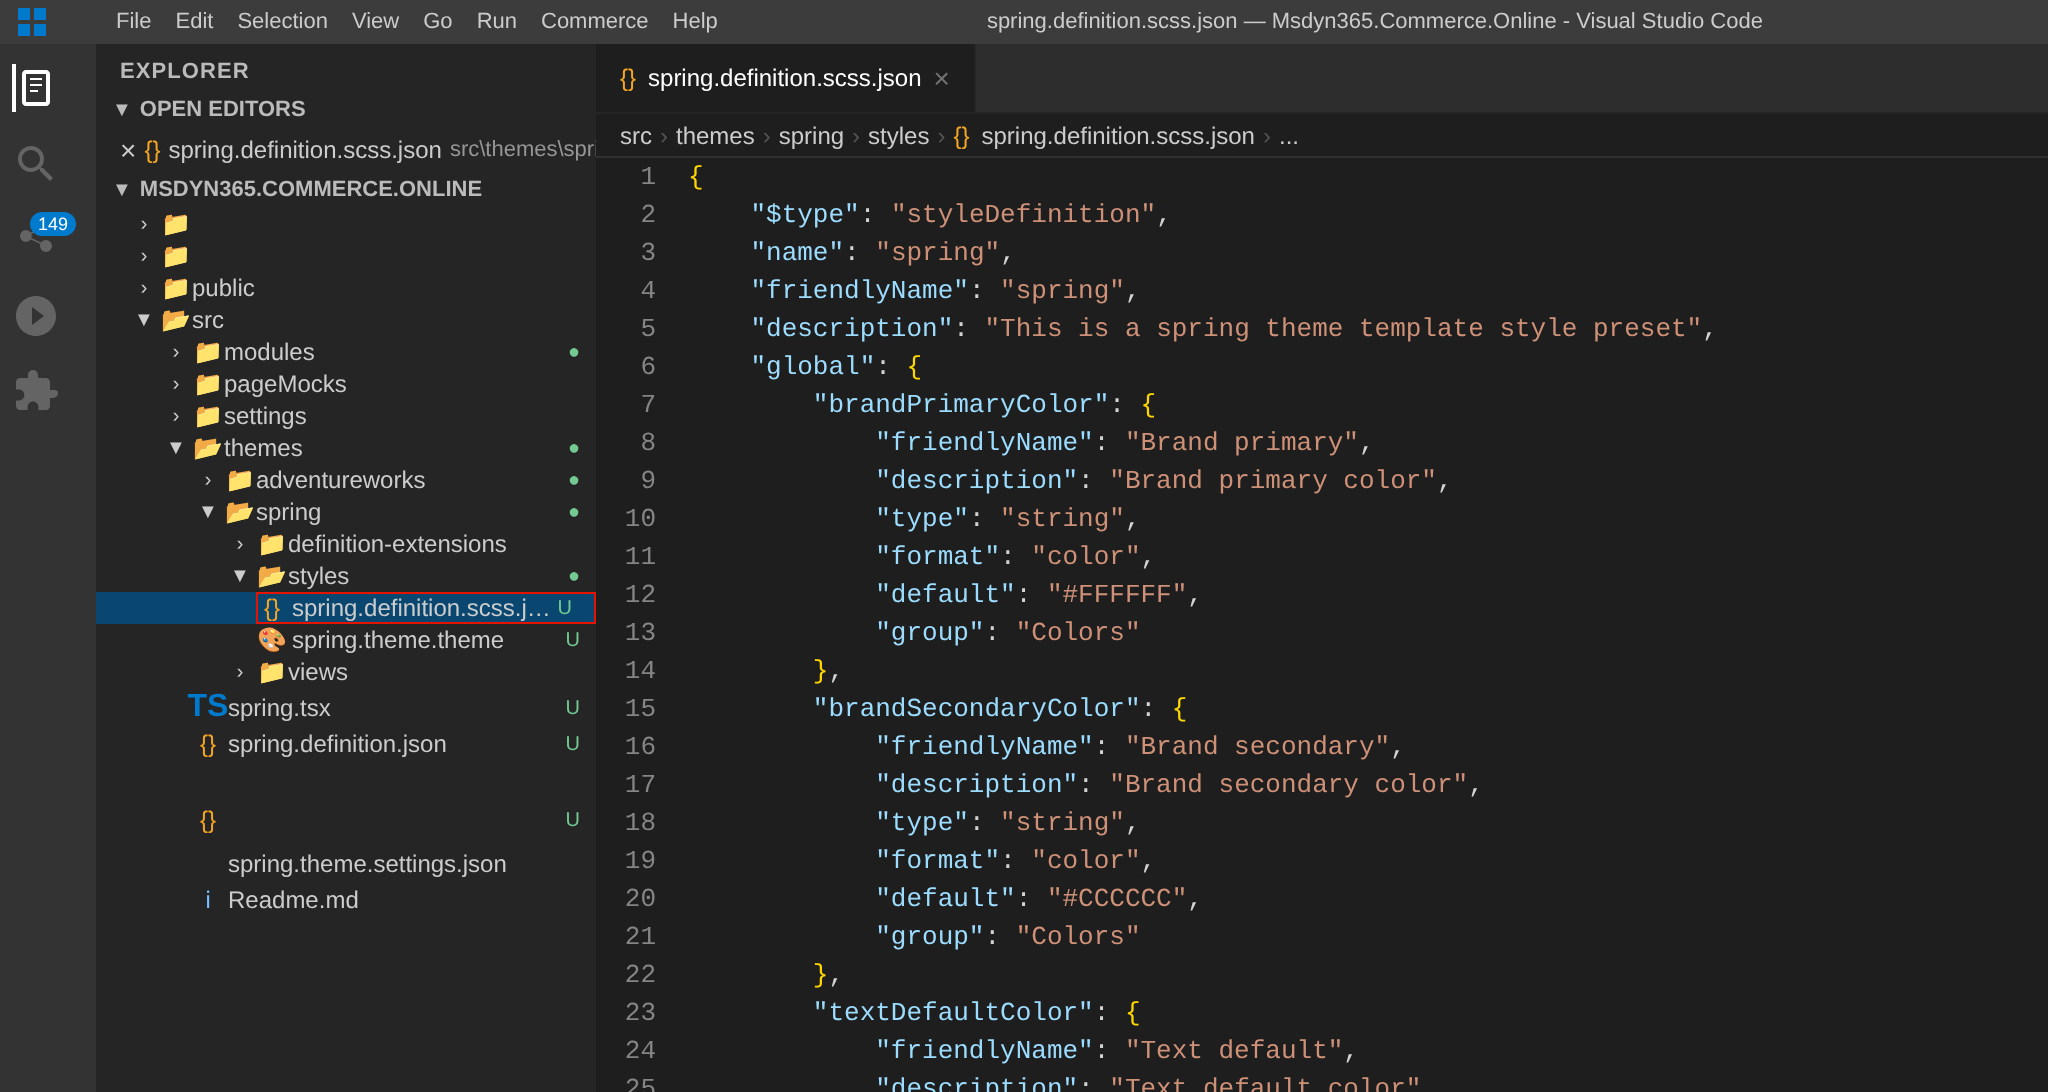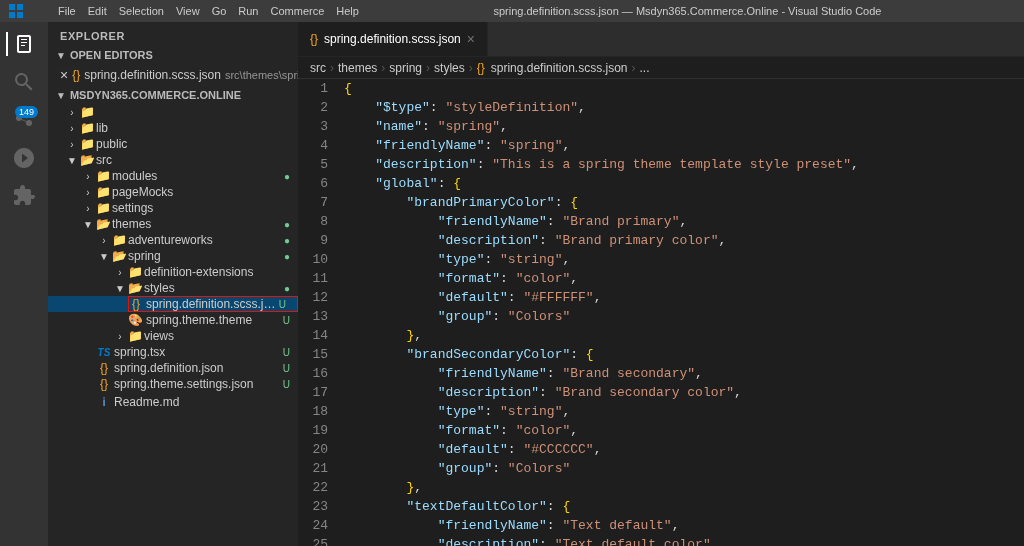--- a/index.html
+++ b/index.html
@@ -54,21 +54,21 @@
       flex-direction: column;
       align-items: center;
       padding-top: 4px;
       flex-shrink: 0;
     }
     .activity-icon {
       width: 36px;
       height: 36px;
       display: flex;
       align-items: center;
-      justify-content: center;
+      justify-content: flex-start;
       color: #858585;
       cursor: pointer;
       position: relative;
       margin-bottom: 2px;
     }
     .activity-icon.active {
       color: #ffffff;
     }
     .activity-icon.active::before {
       content: '';
@@ -376,21 +376,20 @@
       <div class="tree-item">
         <span class="tree-indent" style="width:16px;"></span>
         <span class="tree-chevron">›</span>
         <span class="tree-icon" style="color:#dcb67a;">📁</span>
       </div>
 
       <div class="tree-item">
         <span class="tree-indent" style="width:16px;"></span>
         <span class="tree-chevron">›</span>
         <span class="tree-icon" style="color:#dcb67a;">📁</span>
-        <span class="tree-label">lib</span>
       </div>
 
       <div class="tree-item">
         <span class="tree-indent" style="width:16px;"></span>
         <span class="tree-chevron">›</span>
         <span class="tree-icon" style="color:#dcb67a;">📁</span>
         <span class="tree-label">public</span>
       </div>
 
       <div class="tree-item">
@@ -480,36 +479,36 @@
 
       <div class="tree-item">
         <span class="tree-indent" style="width:64px;"></span>
         <span class="tree-chevron">›</span>
         <span class="tree-icon" style="color:#dcb67a;">📁</span>
         <span class="tree-label">views</span>
       </div>
 
       <div class="tree-item">
         <span class="tree-indent" style="width:48px;"></span>
-        <span class="tree-icon" style="color:#007acc;font-size:10px;font-weight:bold;font-style:italic;">TS</span>
+        <span class="tree-icon" style="color:#007acc;font-size:16px;font-weight:bold;">TS</span>
         <span class="tree-label" style="margin-left:2px;">spring.tsx</span>
         <span class="tree-status status-u">U</span>
       </div>
 
       <div class="tree-item">
         <span class="tree-indent" style="width:48px;"></span>
         <span class="tree-icon" style="color:#f5a623;">{}</span>
         <span class="tree-label" style="margin-left:2px;">spring.definition.json</span>
         <span class="tree-status status-u">U</span>
       </div>
 
       <div class="tree-item">
         <span class="tree-indent" style="width:48px;"></span>
         <span class="tree-icon" style="color:#f5a623;">{}</span>
-        <span class="tree-label" style="margin-left:2px;">spring.theme.settings.json</span>
+        <span class="tree-label" style="margin-left:2px;margin-top:44px;">spring.theme.settings.json</span>
         <span class="tree-status status-u">U</span>
       </div>
 
       <div class="tree-item">
         <span class="tree-indent" style="width:48px;"></span>
         <span class="tree-icon" style="color:#75beff;">ℹ</span>
         <span class="tree-label" style="margin-left:2px;">Readme.md</span>
       </div>
     </div>
   </div>

